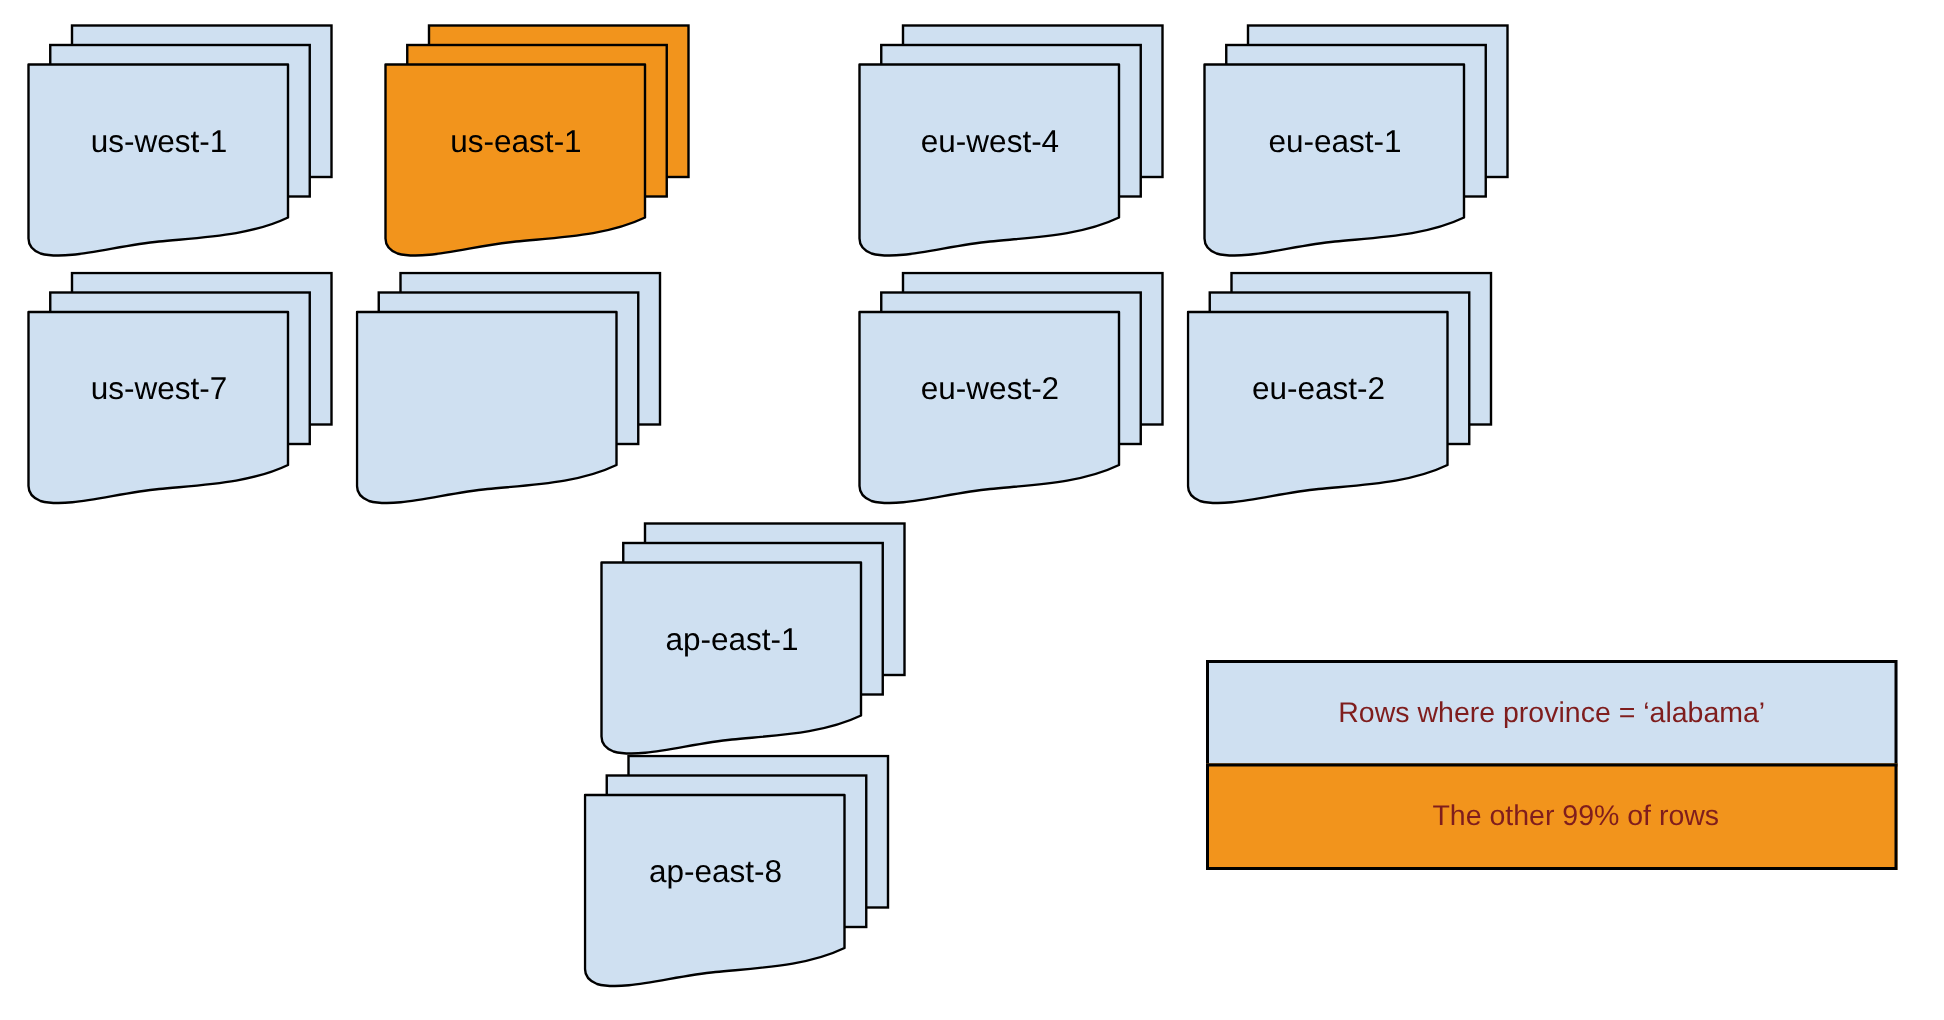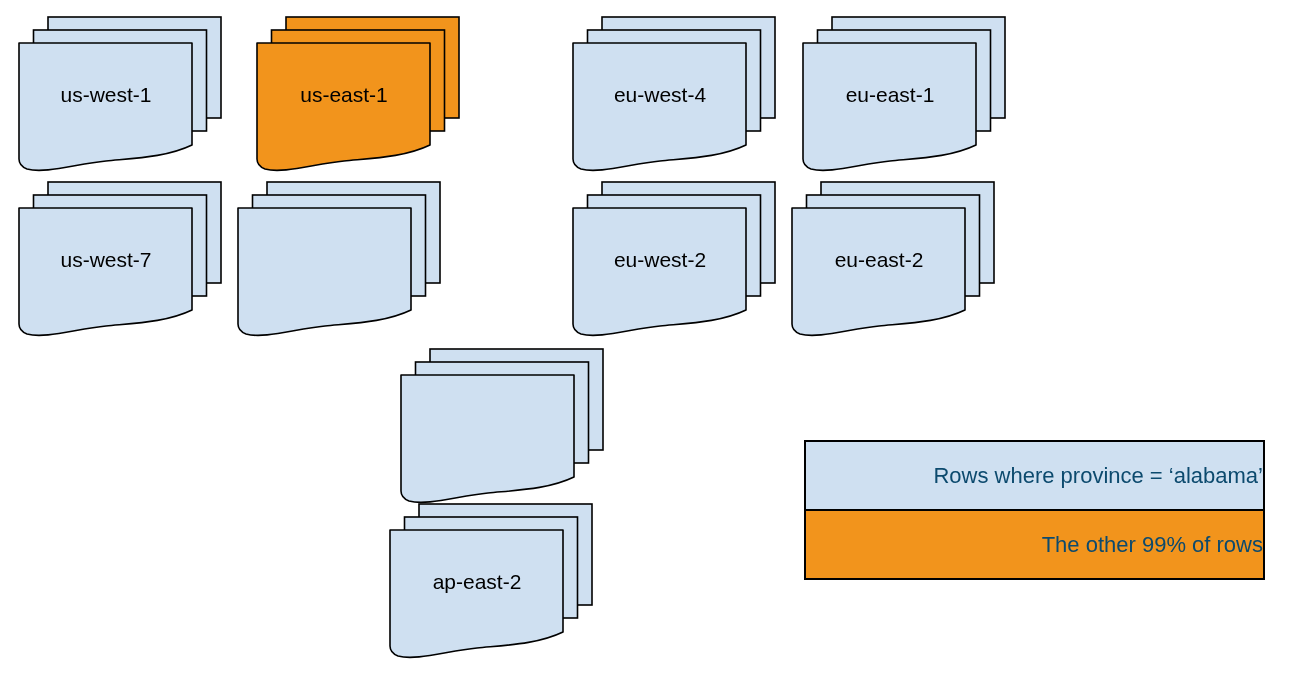--- a/index.html
+++ b/index.html
@@ -51,23 +51,23 @@
     left: 804px;
     top: 440px;
     width: 461px;
   }
   .legend-row {
     box-sizing: border-box;
     height: 71px;
     border: 2px solid #000000;
     display: flex;
     align-items: center;
-    justify-content: flex-end;
-    font-size: 22px;
-    color: #0c4a6e;
+    justify-content: center;
+    font-size: 19px;
+    color: #7f1d1d;
   }
   .legend-row + .legend-row { margin-top: -2px; padding-left: 32px; }
   .legend-row.blue   { background: #cfe0f1; }
   .legend-row.orange { background: #f2941c; }
 </style>
 </head>
 <body>
 
 <div class="canvas">
 
@@ -131,27 +131,28 @@
     <svg class="stack-svg" width="205" height="157" viewBox="0 0 205 157">
         <use href="#doc-stack"></use>
       </svg>
     <div class="stack-label">eu-east-2</div>
   </div>
 
   <div class="stack blue" style="left:400px; top:348px">
     <svg class="stack-svg" width="205" height="157" viewBox="0 0 205 157">
         <use href="#doc-stack"></use>
       </svg>
+    <div class="stack-label">ap-east-1</div>
   </div>
 
   <div class="stack blue" style="left:389px; top:503px">
     <svg class="stack-svg" width="205" height="157" viewBox="0 0 205 157">
         <use href="#doc-stack"></use>
       </svg>
-    <div class="stack-label">ap-east-2</div>
+    <div class="stack-label">ap-east-8</div>
   </div>
 
   <div class="legend">
     <div class="legend-row blue">
       <span>Rows where province = ‘alabama’</span>
     </div>
     <div class="legend-row orange">
       <span>The other 99% of rows</span>
     </div>
   </div>

